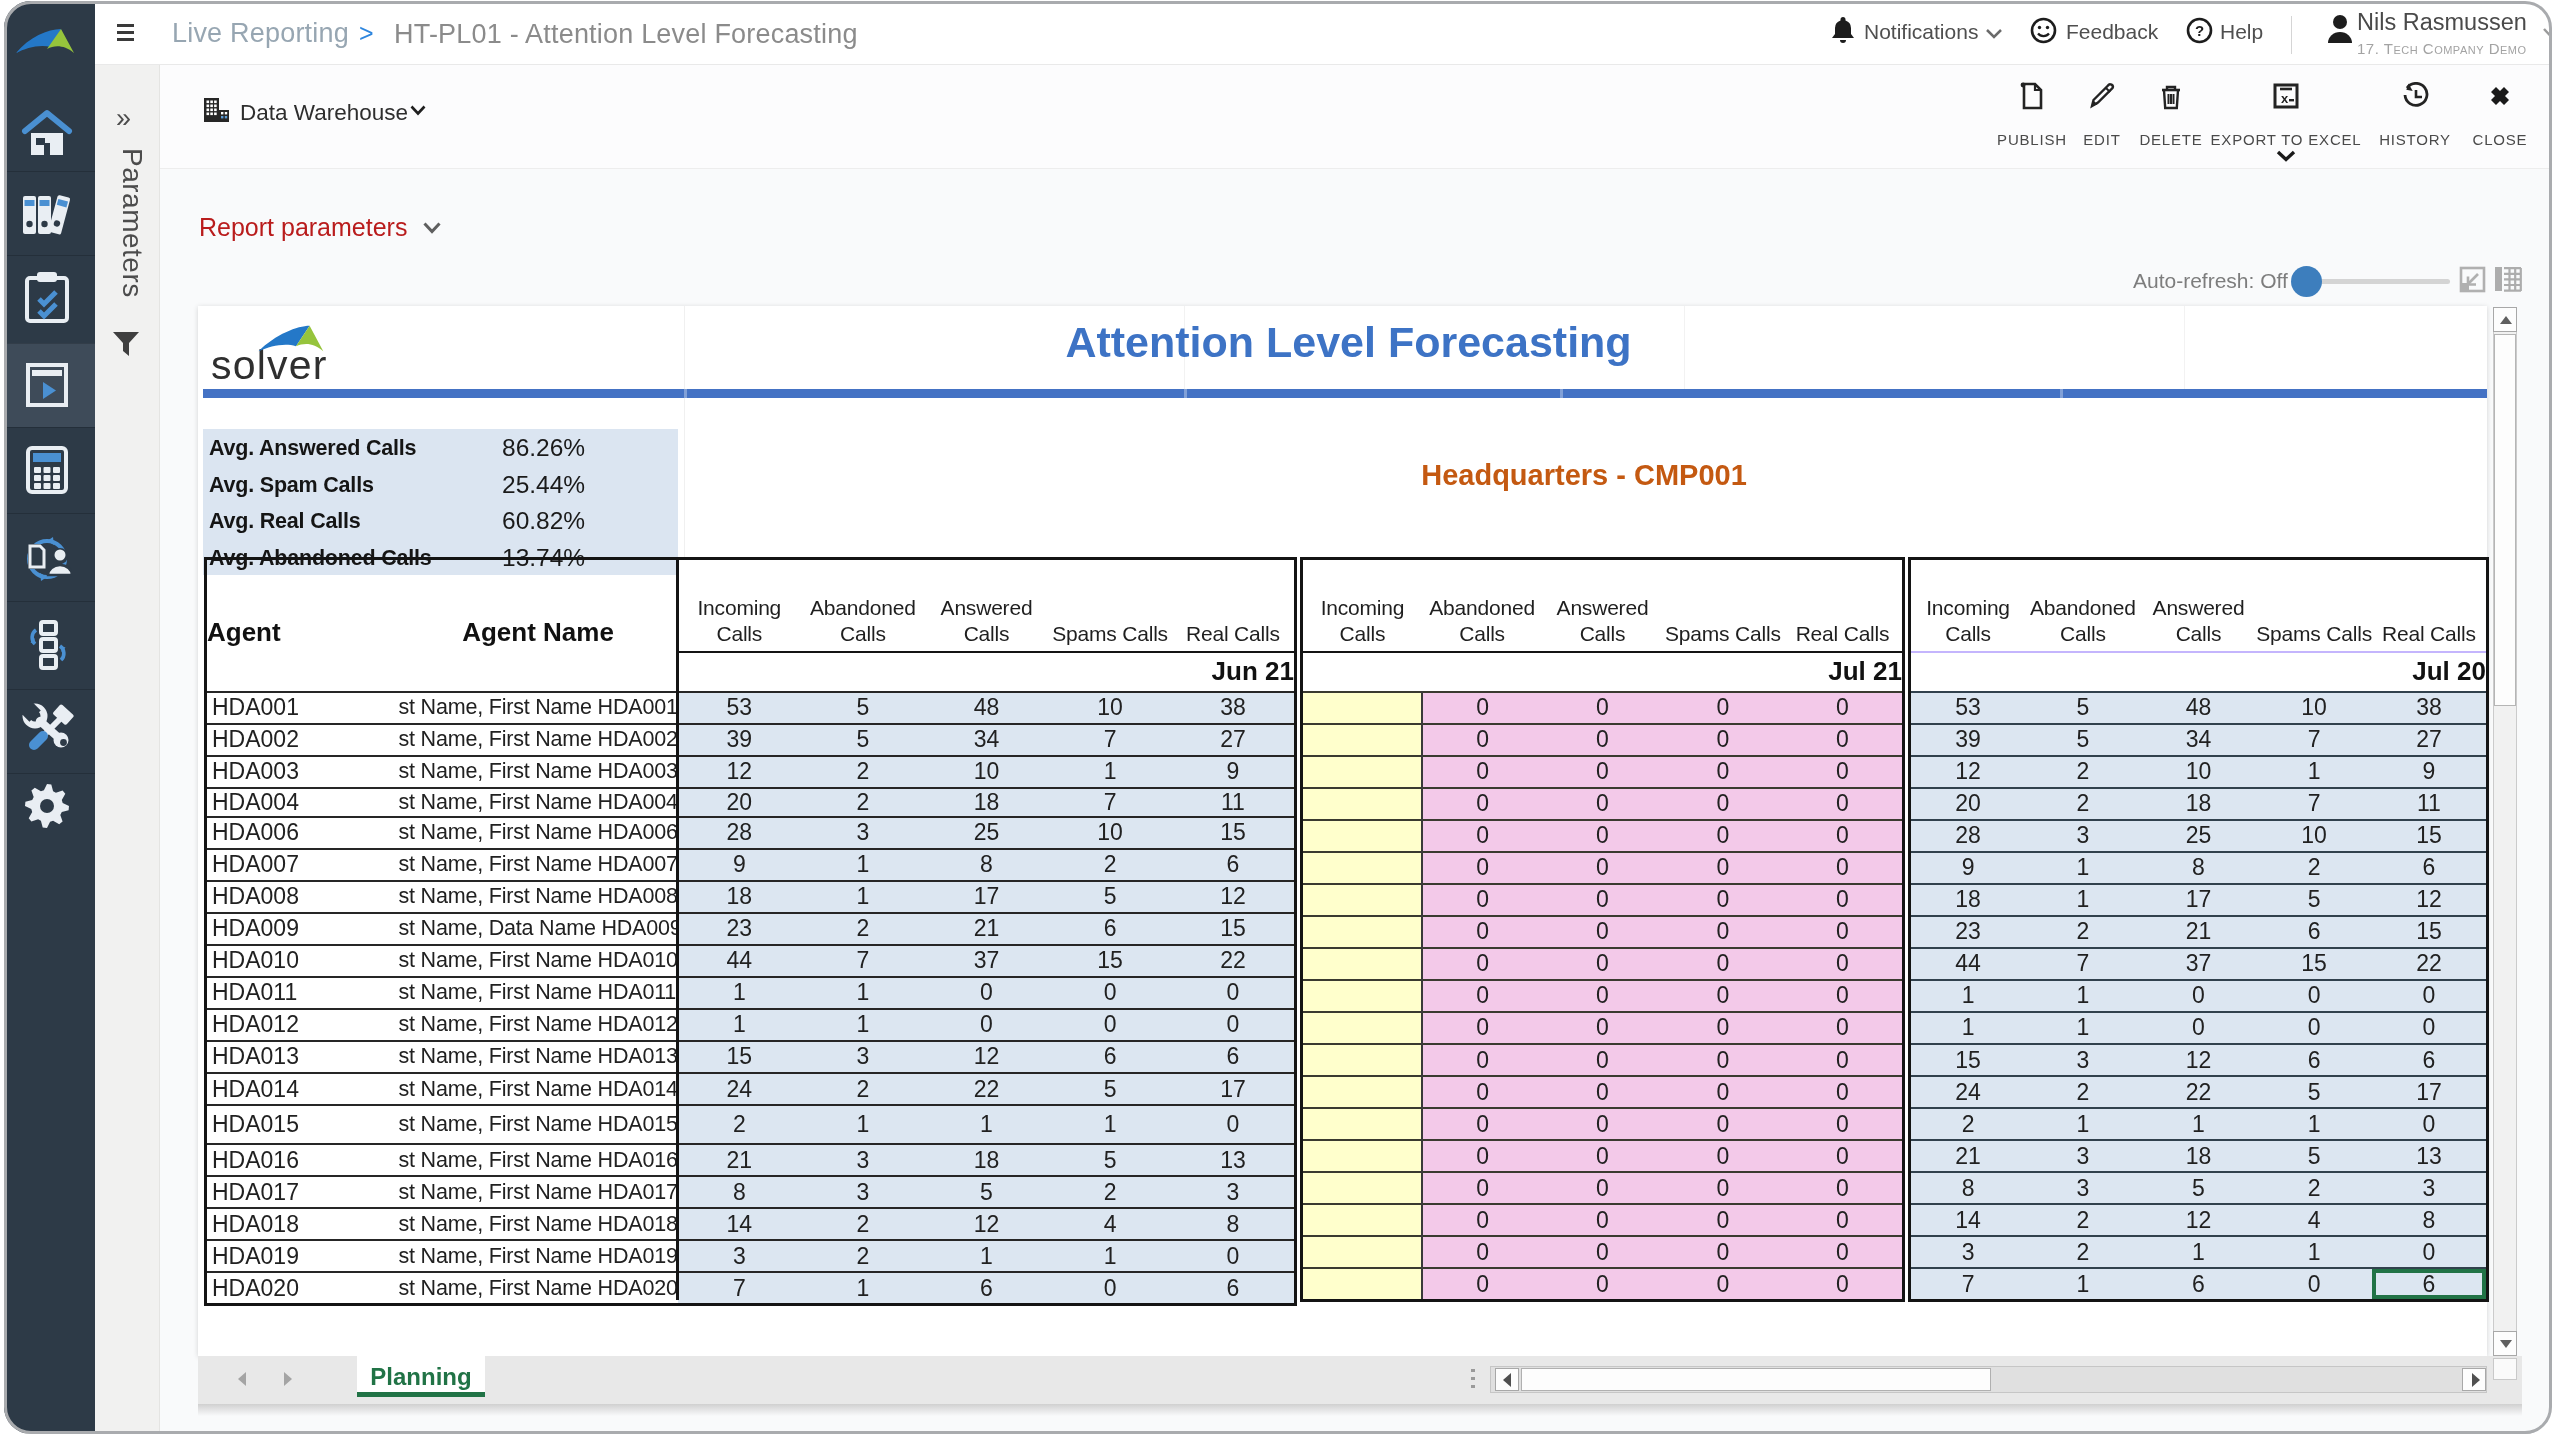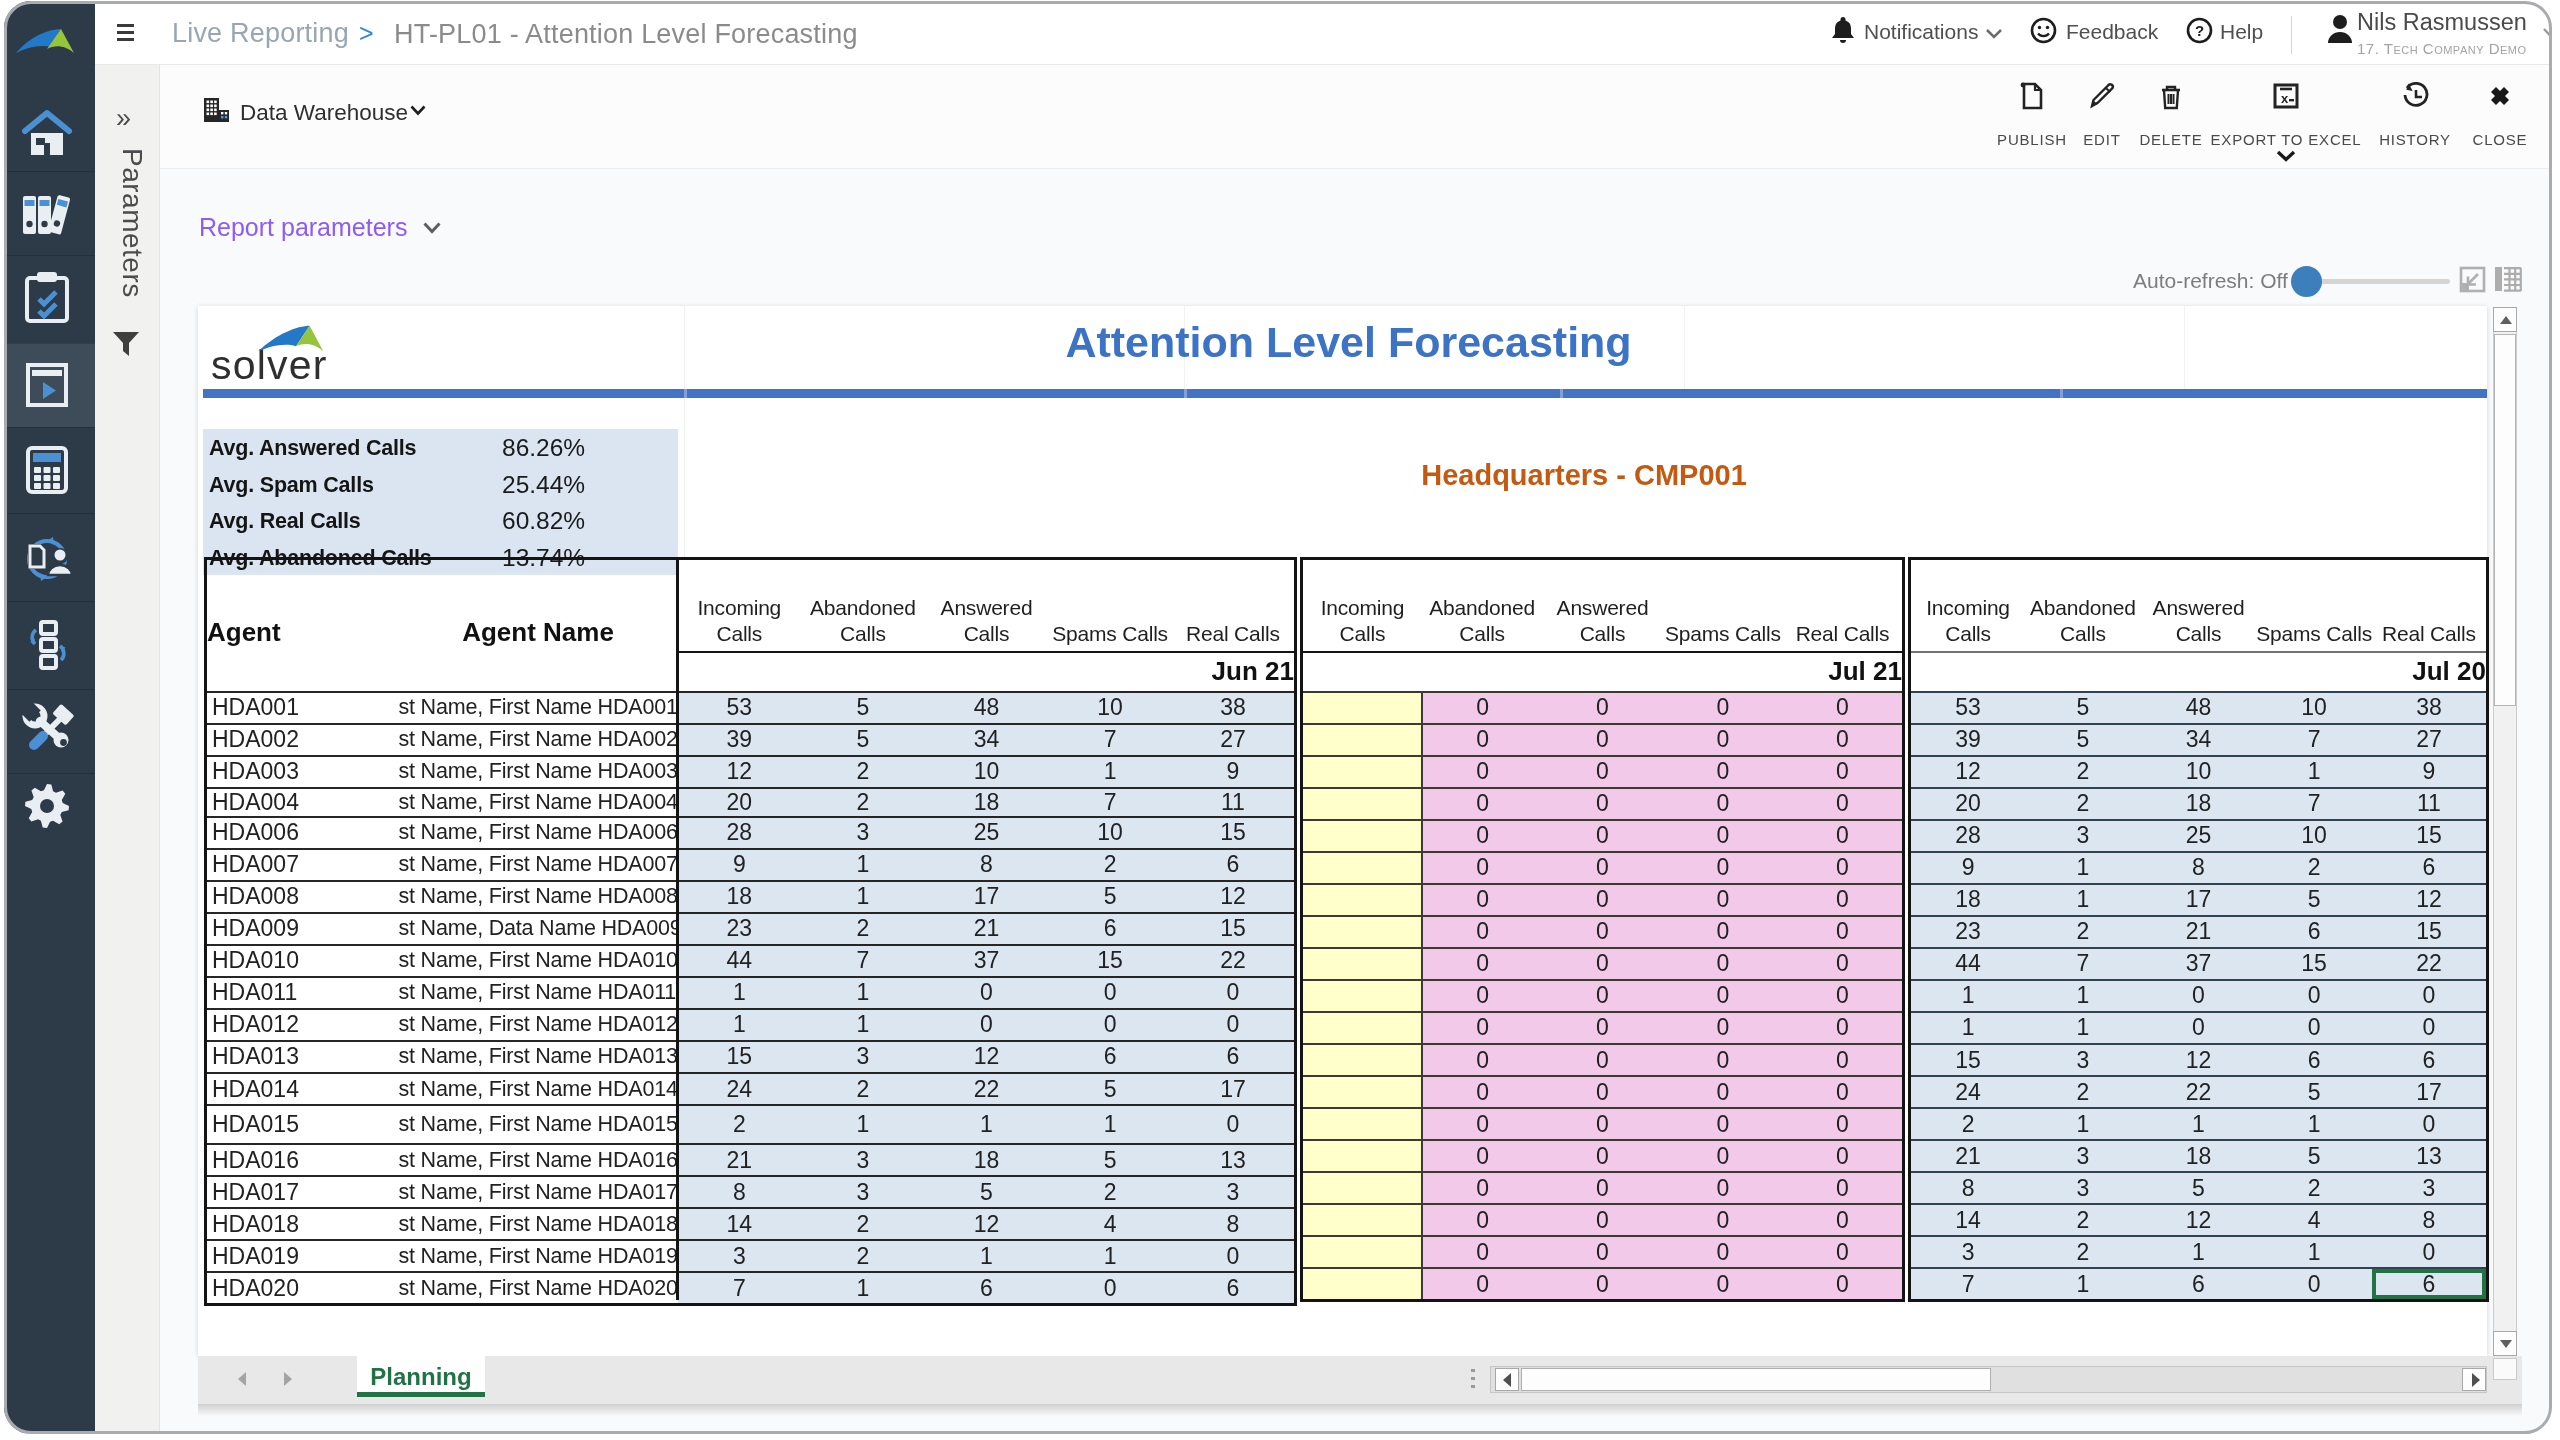--- a/index.html
+++ b/index.html
@@ -292,21 +292,21 @@
 <div class="abtn" style="left:2305px;width:220px;"><svg width="28" height="28" viewBox="0 0 28 28">
 <path d="M6,6 a11,11 0 1 1 -2,7" fill="none" stroke="#232323" stroke-width="2.8"></path>
 <path d="M7.5,1.5 l-2.2,6.2 l6.4,1.4 z" fill="#232323"></path>
 <path d="M15,8 v7 h6" fill="none" stroke="#232323" stroke-width="2.6"></path>
 </svg><div class="lbl">HISTORY</div></div>
 <div class="abtn" style="left:2390px;width:220px;"><svg width="28" height="28" viewBox="0 0 28 28">
 <path d="M5,10 L10,5 L14,9 L18,5 L23,10 L19,14 L23,18 L18,23 L14,19 L10,23 L5,18 L9,14 Z" fill="#1a1a1a"></path>
 </svg><div class="lbl">CLOSE</div></div>
 
 <div id="content"></div>
-<div class="abs" style="left:199px;top:213px;font-size:25px;color:#8b5cf6;">Report parameters</div>
+<div class="abs" style="left:199px;top:213px;font-size:25px;color:#b91c1c;">Report parameters</div>
 <svg class="abs" style="left:423px;top:222px;" width="18" height="12" viewBox="0 0 18 12">
     <path d="M1.5,1.5 L9,9.5 L16.5,1.5" fill="none" stroke="#5f5f5f" stroke-width="3"></path>
   </svg>
 
 <div class="abs" style="left:2133px;top:269px;font-size:21px;color:#7d7d7d;">Auto-refresh: Off</div>
 <div class="abs" style="left:2300px;top:279px;width:150px;height:5px;background:#d4d4d4;border-radius:3px;"></div>
 <div class="abs" style="left:2291px;top:266px;width:31px;height:31px;border-radius:50%;background:#3d7ebd;"></div>
 <svg class="abs" style="left:2459px;top:266px;" width="27" height="27" viewBox="0 0 27 27">
 <rect x="2" y="2" width="23" height="23" fill="none" stroke="#b0b0b0" stroke-width="2.6"></rect>
 <path d="M19,8 L9,18" stroke="#b0b0b0" stroke-width="2.6"></path>
@@ -725,21 +725,21 @@
     </colgroup>
 <tbody>
       <tr style="height:93px;">
   <td class="chl">Incoming<br>Calls</td>
         <td class="chl">Abandoned<br>Calls</td>
   <td class="chl">Answered<br>Calls</td>
         <td class="chl">Spams Calls</td>
         <td class="chl">Real Calls</td>
 </tr>
 <tr style="height:40px;">
-        <td class="mon" colspan="5" style="border-top:2px solid #737373;">Jul 20</td>
+        <td class="mon" colspan="5" style="border-top:2px solid #c4b5fd;">Jul 20</td>
       </tr>
 </tbody>
     <tbody id="b3">
 <tr class="dr" style="height:32.05px;">
         <td class="d blu">53</td>
         <td class="d blu">5</td>
         <td class="d blu">48</td>
         <td class="d blu">10</td>
         <td class="d blu">38</td>
       </tr>

